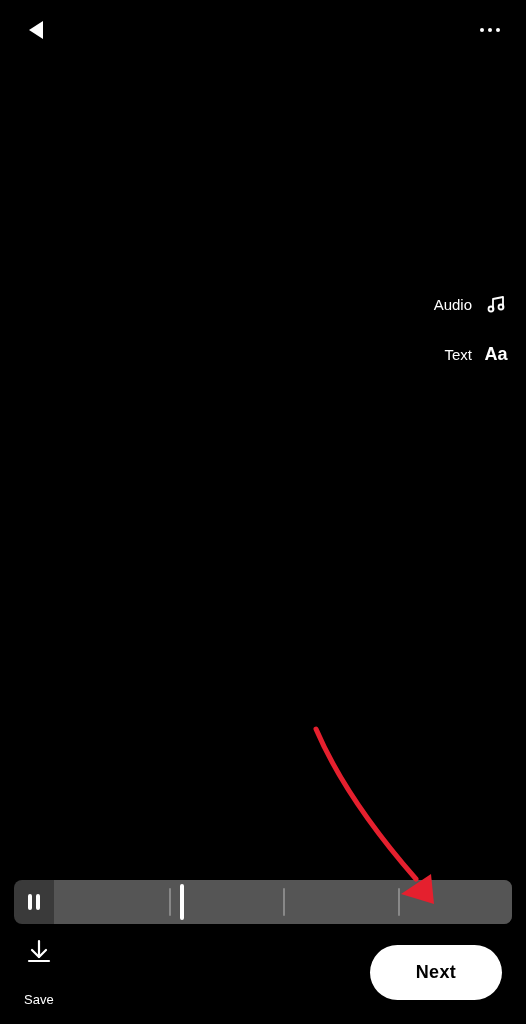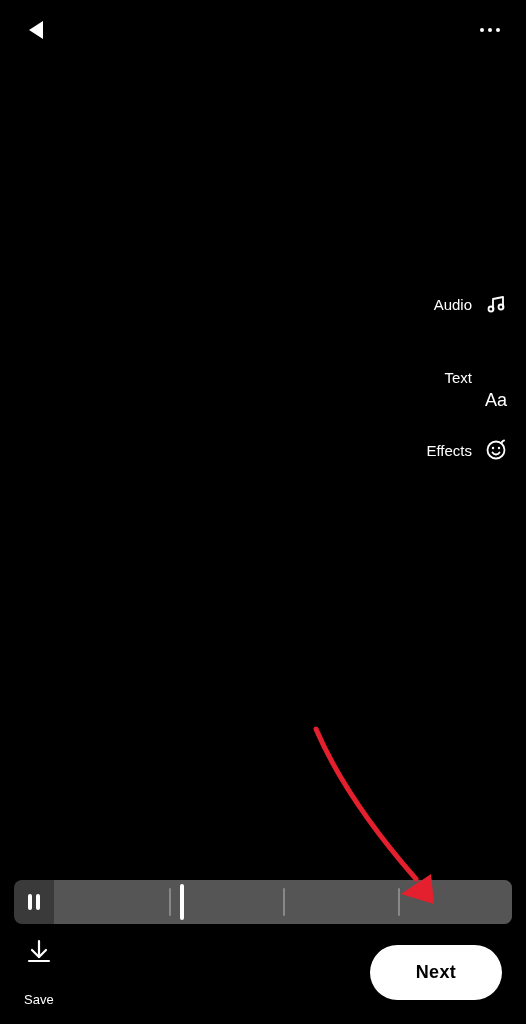--- a/index.html
+++ b/index.html
@@ -258,37 +258,24 @@
       <svg width="22" height="22" viewBox="0 0 22 22" fill="none" xmlns="http://www.w3.org/2000/svg">
         <path d="M8 16V6l10-2v10" stroke="white" stroke-width="1.8" stroke-linecap="round" stroke-linejoin="round"></path>
         <circle cx="6" cy="16" r="2.5" stroke="white" stroke-width="1.8"></circle>
         <circle cx="16" cy="14" r="2.5" stroke="white" stroke-width="1.8"></circle>
       </svg>
     </span>
   </div>
 
   <div class="tool-item">
     <span class="tool-label">Text</span>
-    <span class="tool-icon" style="font-size:18px;font-weight:400;margin-top:46px;">Aa</span>
-  </div>
-
-
-  <div class="tool-item">
-    <span class="tool-label">Effects</span>
-    <span class="tool-icon">
-      <svg width="24" height="24" viewBox="0 0 24 24" fill="none" xmlns="http://www.w3.org/2000/svg">
-        <circle cx="12" cy="12" r="8.5" stroke="white" stroke-width="1.8"></circle>
-        <path d="M8.5 14.5C9.3 15.8 10.6 16.5 12 16.5C13.4 16.5 14.7 15.8 15.5 14.5" stroke="white" stroke-width="1.8" stroke-linecap="round"></path>
-        <circle cx="9" cy="10" r="1.2" fill="white"></circle>
-        <circle cx="15" cy="10" r="1.2" fill="white"></circle>
-        <path d="M17 5 L19 3" stroke="white" stroke-width="1.8" stroke-linecap="round"></path>
-        <circle cx="20" cy="2.5" r="1" fill="white"></circle>
-      </svg>
-    </span>
-  </div>
+    <span class="tool-icon" style="font-size:18px;font-weight:700;">Aa</span>
+  </div>
+
+
 
 
 </div>
 
 <div class="scrubber-area">
   <div class="scrubber-track">
     <div class="pause-btn">
       <div class="pause-icon">
         <div class="pause-bar"></div>
         <div class="pause-bar"></div>

